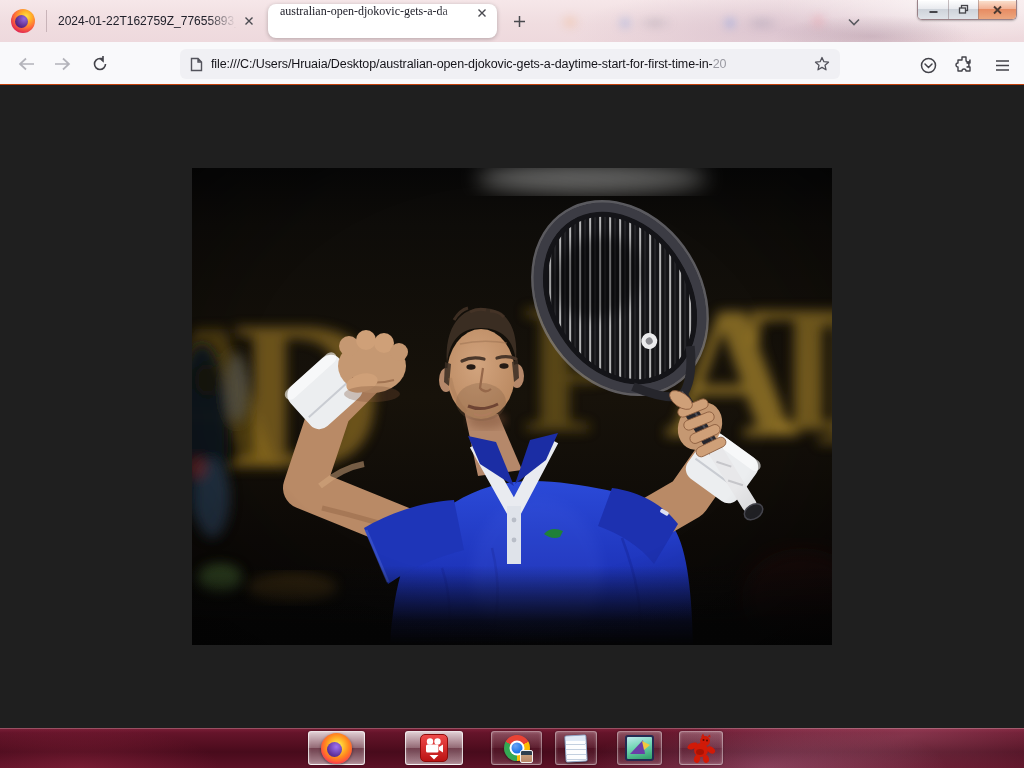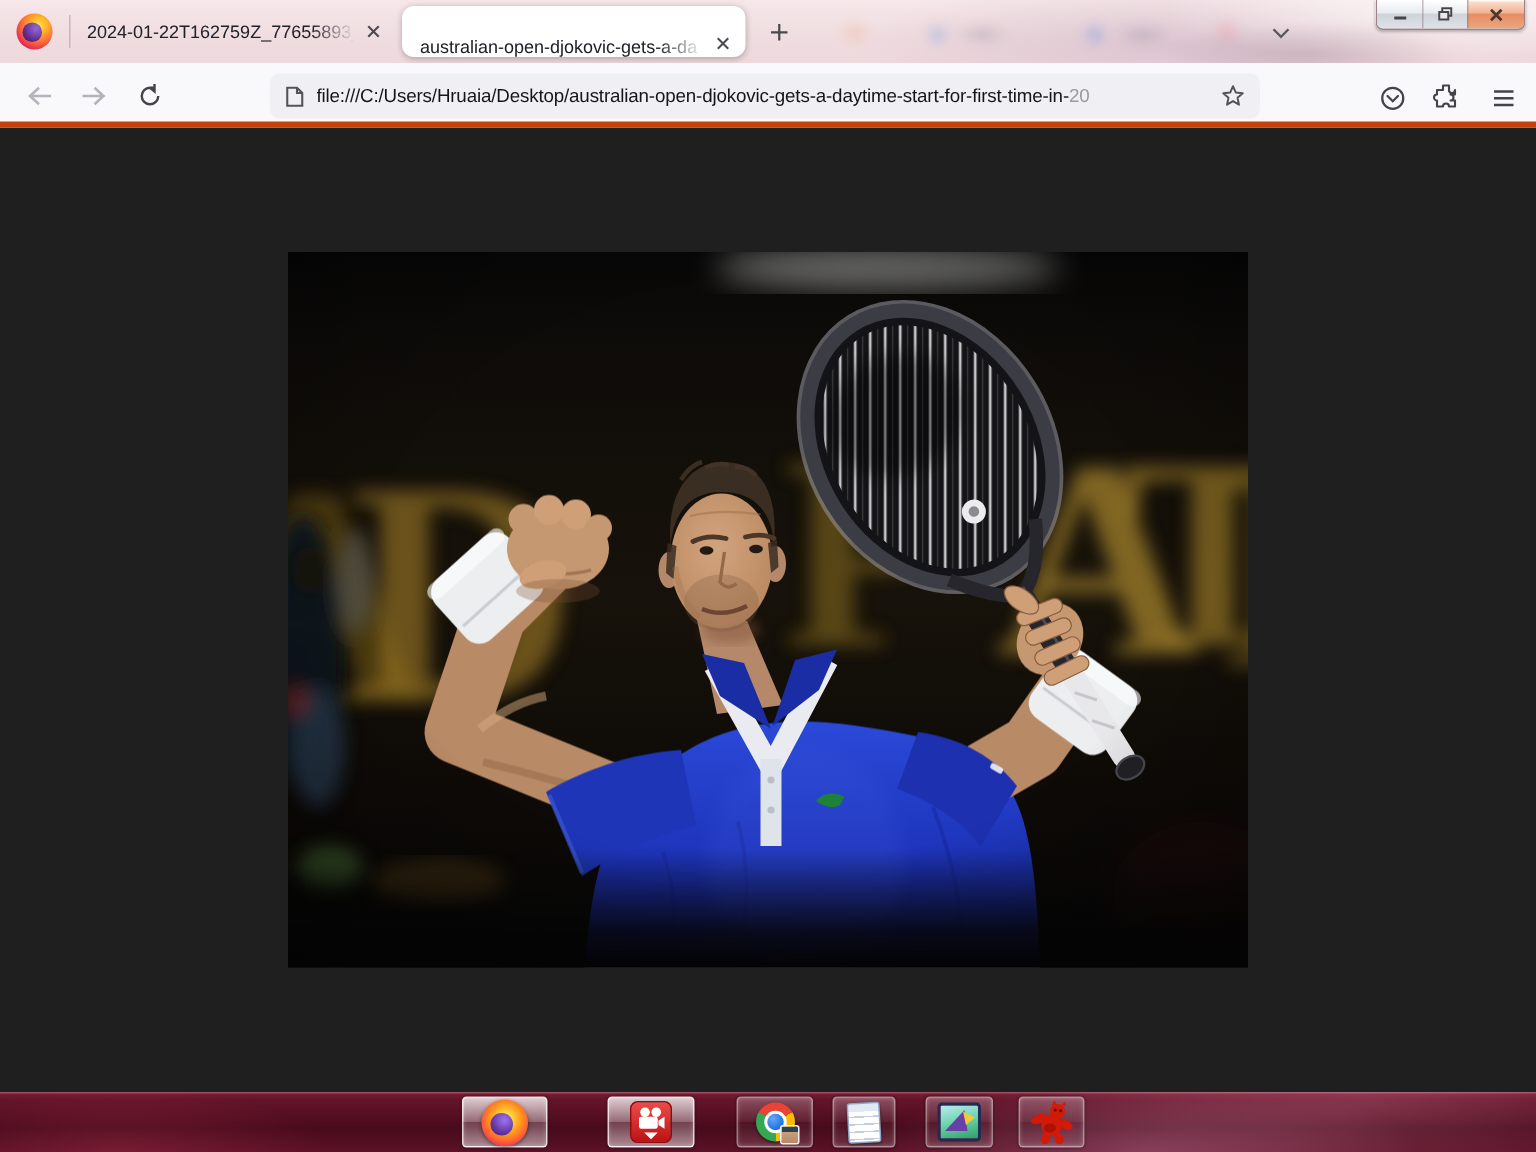--- a/index.html
+++ b/index.html
@@ -31,37 +31,37 @@
 
   .tab-inactive { position:absolute; left:46px; top:0; width:218px; height:42px; display:flex; align-items:center;
     padding:0 6px 0 12px; }
   .tab-inactive::before { content:""; position:absolute; left:0; top:10px; width:1px; height:22px; background:#c9b4b9; }
   .tab-label { flex:1; font-size:12px; color:#20202a; white-space:nowrap; overflow:hidden;
     -webkit-mask-image:linear-gradient(90deg,#000 82%,transparent 98%);
     mask-image:linear-gradient(90deg,#000 82%,transparent 98%); }
   .tab-close { width:18px; height:18px; display:flex; align-items:center; justify-content:center; border-radius:3px; }
 
   .tab-active { position:absolute; left:268px; top:4px; width:229px; height:34px; background:#ffffff; border-radius:8px;
-    box-shadow:0 1px 4px rgba(0,0,0,.25); display:flex; align-items:flex-end; padding:0 6px 0 12px; }
+    box-shadow:0 1px 4px rgba(0,0,0,.25); display:flex; align-items:flex-start; padding:0 6px 0 12px;font-family:Liberation Serif, serif; }
 
   .newtab-btn { position:absolute; left:506px; top:8px; width:26px; height:26px; display:flex; align-items:center; justify-content:center; border-radius:4px; }
   .alltabs-btn { position:absolute; left:845px; top:13px; width:18px; height:18px; display:flex; align-items:center; justify-content:center; }
 
   .win-controls { position:absolute; left:917px; top:0; height:20px; display:flex;
     border:1px solid #9b8288; border-top:none; border-radius:0 0 5px 5px; overflow:hidden;
     box-shadow:0 1px 2px rgba(0,0,0,.25); }
   .wbtn { width:30px; height:100%; display:flex; align-items:center; justify-content:center;
     background:linear-gradient(180deg,#ffffff 0%, #e9ebef 45%, #ced3da 50%, #dfe3e8 100%);
     border-left:1px solid rgba(130,110,115,.45); box-shadow:inset 0 1px 0 rgba(255,255,255,.8); }
   .wbtn:first-child { border-left:none; }
   .wbtn.close { width:38px;
     background:linear-gradient(180deg,#fbe3d0 0%, #f2b397 45%, #e78c63 50%, #eca77f 100%); }
 
   
-  .navbar { position:absolute; left:0; top:42px; width:1024px; height:43px; background:#f9f9fb; border-bottom:4px solid #c2410c; }
+  .navbar { position:absolute; left:0; top:42px; width:1024px; height:43px; background:#f9f9fb; border-bottom:1px solid #c2410c; }
   .nav-btn { position:absolute; top:10px; width:24px; height:24px; display:flex; align-items:center; justify-content:center; border-radius:4px; }
   .urlbar { position:absolute; left:180px; top:7px; width:660px; height:30px; background:#f0f0f4; border-radius:6px;
     display:flex; align-items:center; padding:0 10px; gap:8px; }
   .url-text { flex:1; font-size:12.5px; letter-spacing:-0.1px; color:#15141a; white-space:nowrap; overflow:hidden;
     -webkit-mask-image:linear-gradient(90deg,#000 90%,transparent 99%);
     mask-image:linear-gradient(90deg,#000 90%,transparent 99%); }
   .url-faded { color:#9a9aa2; }
 
   
   .content { position:absolute; left:0; top:86px; width:1024px; height:642px; background:#1f1f1f; }

